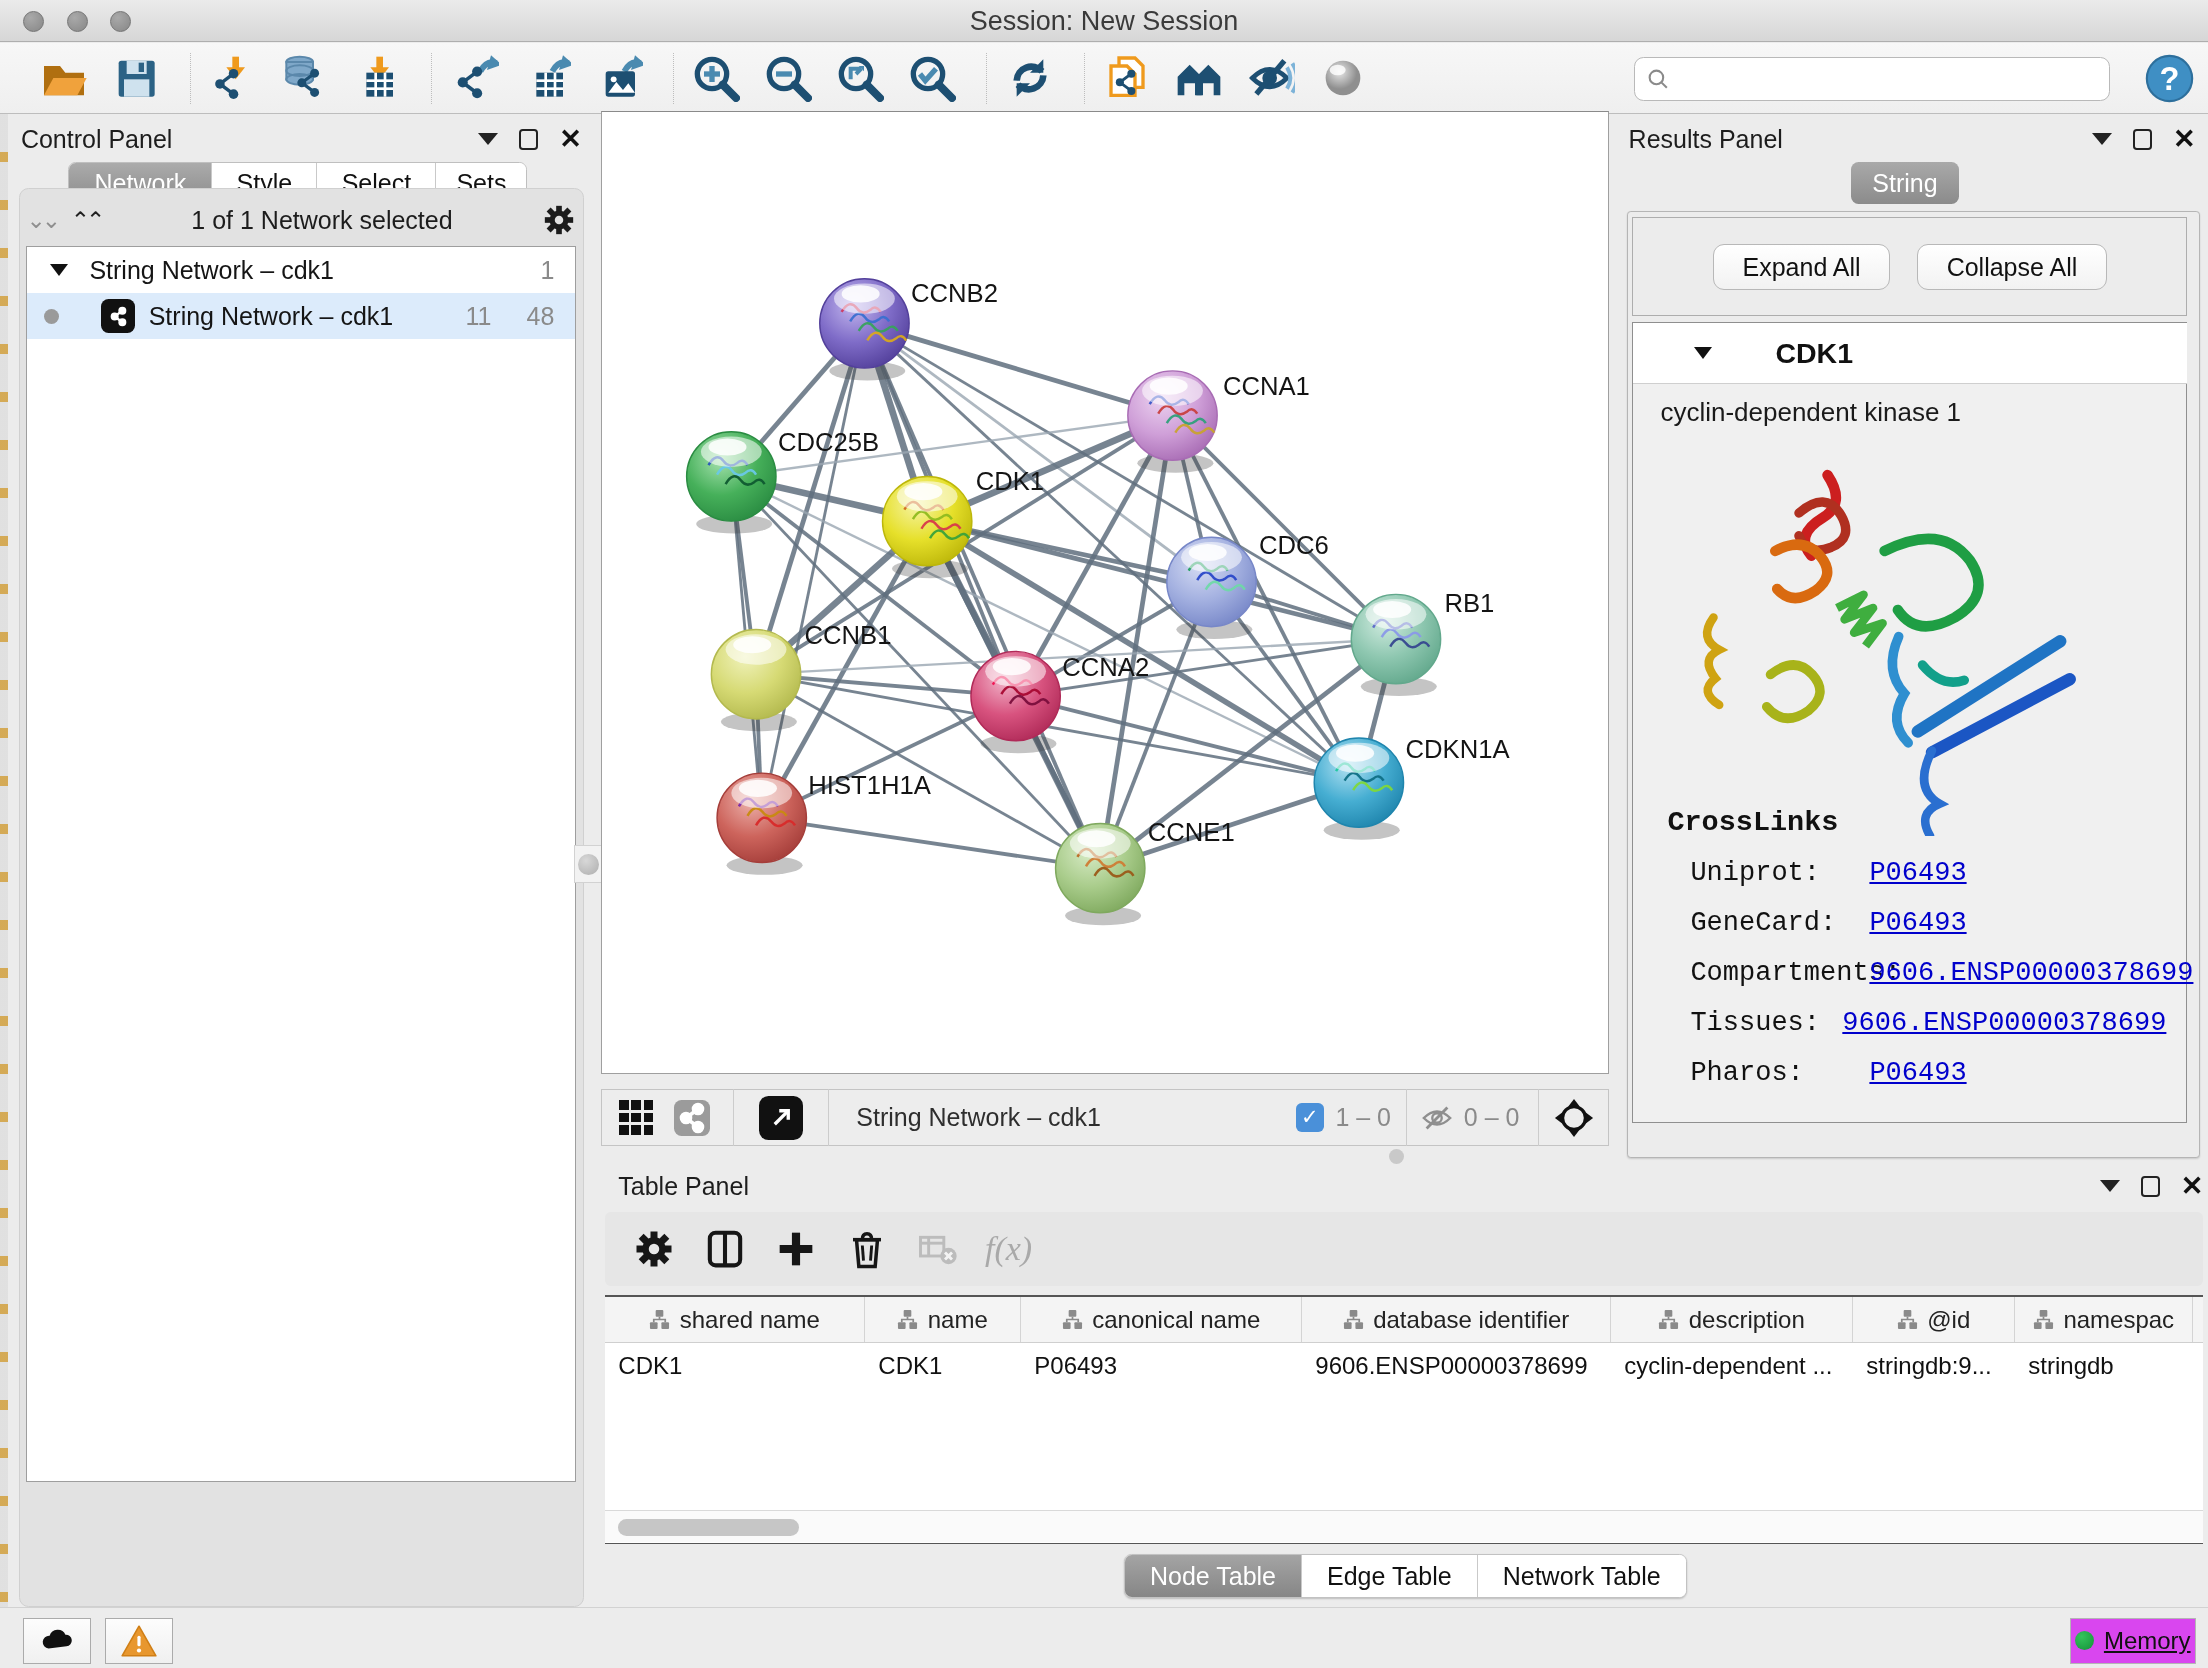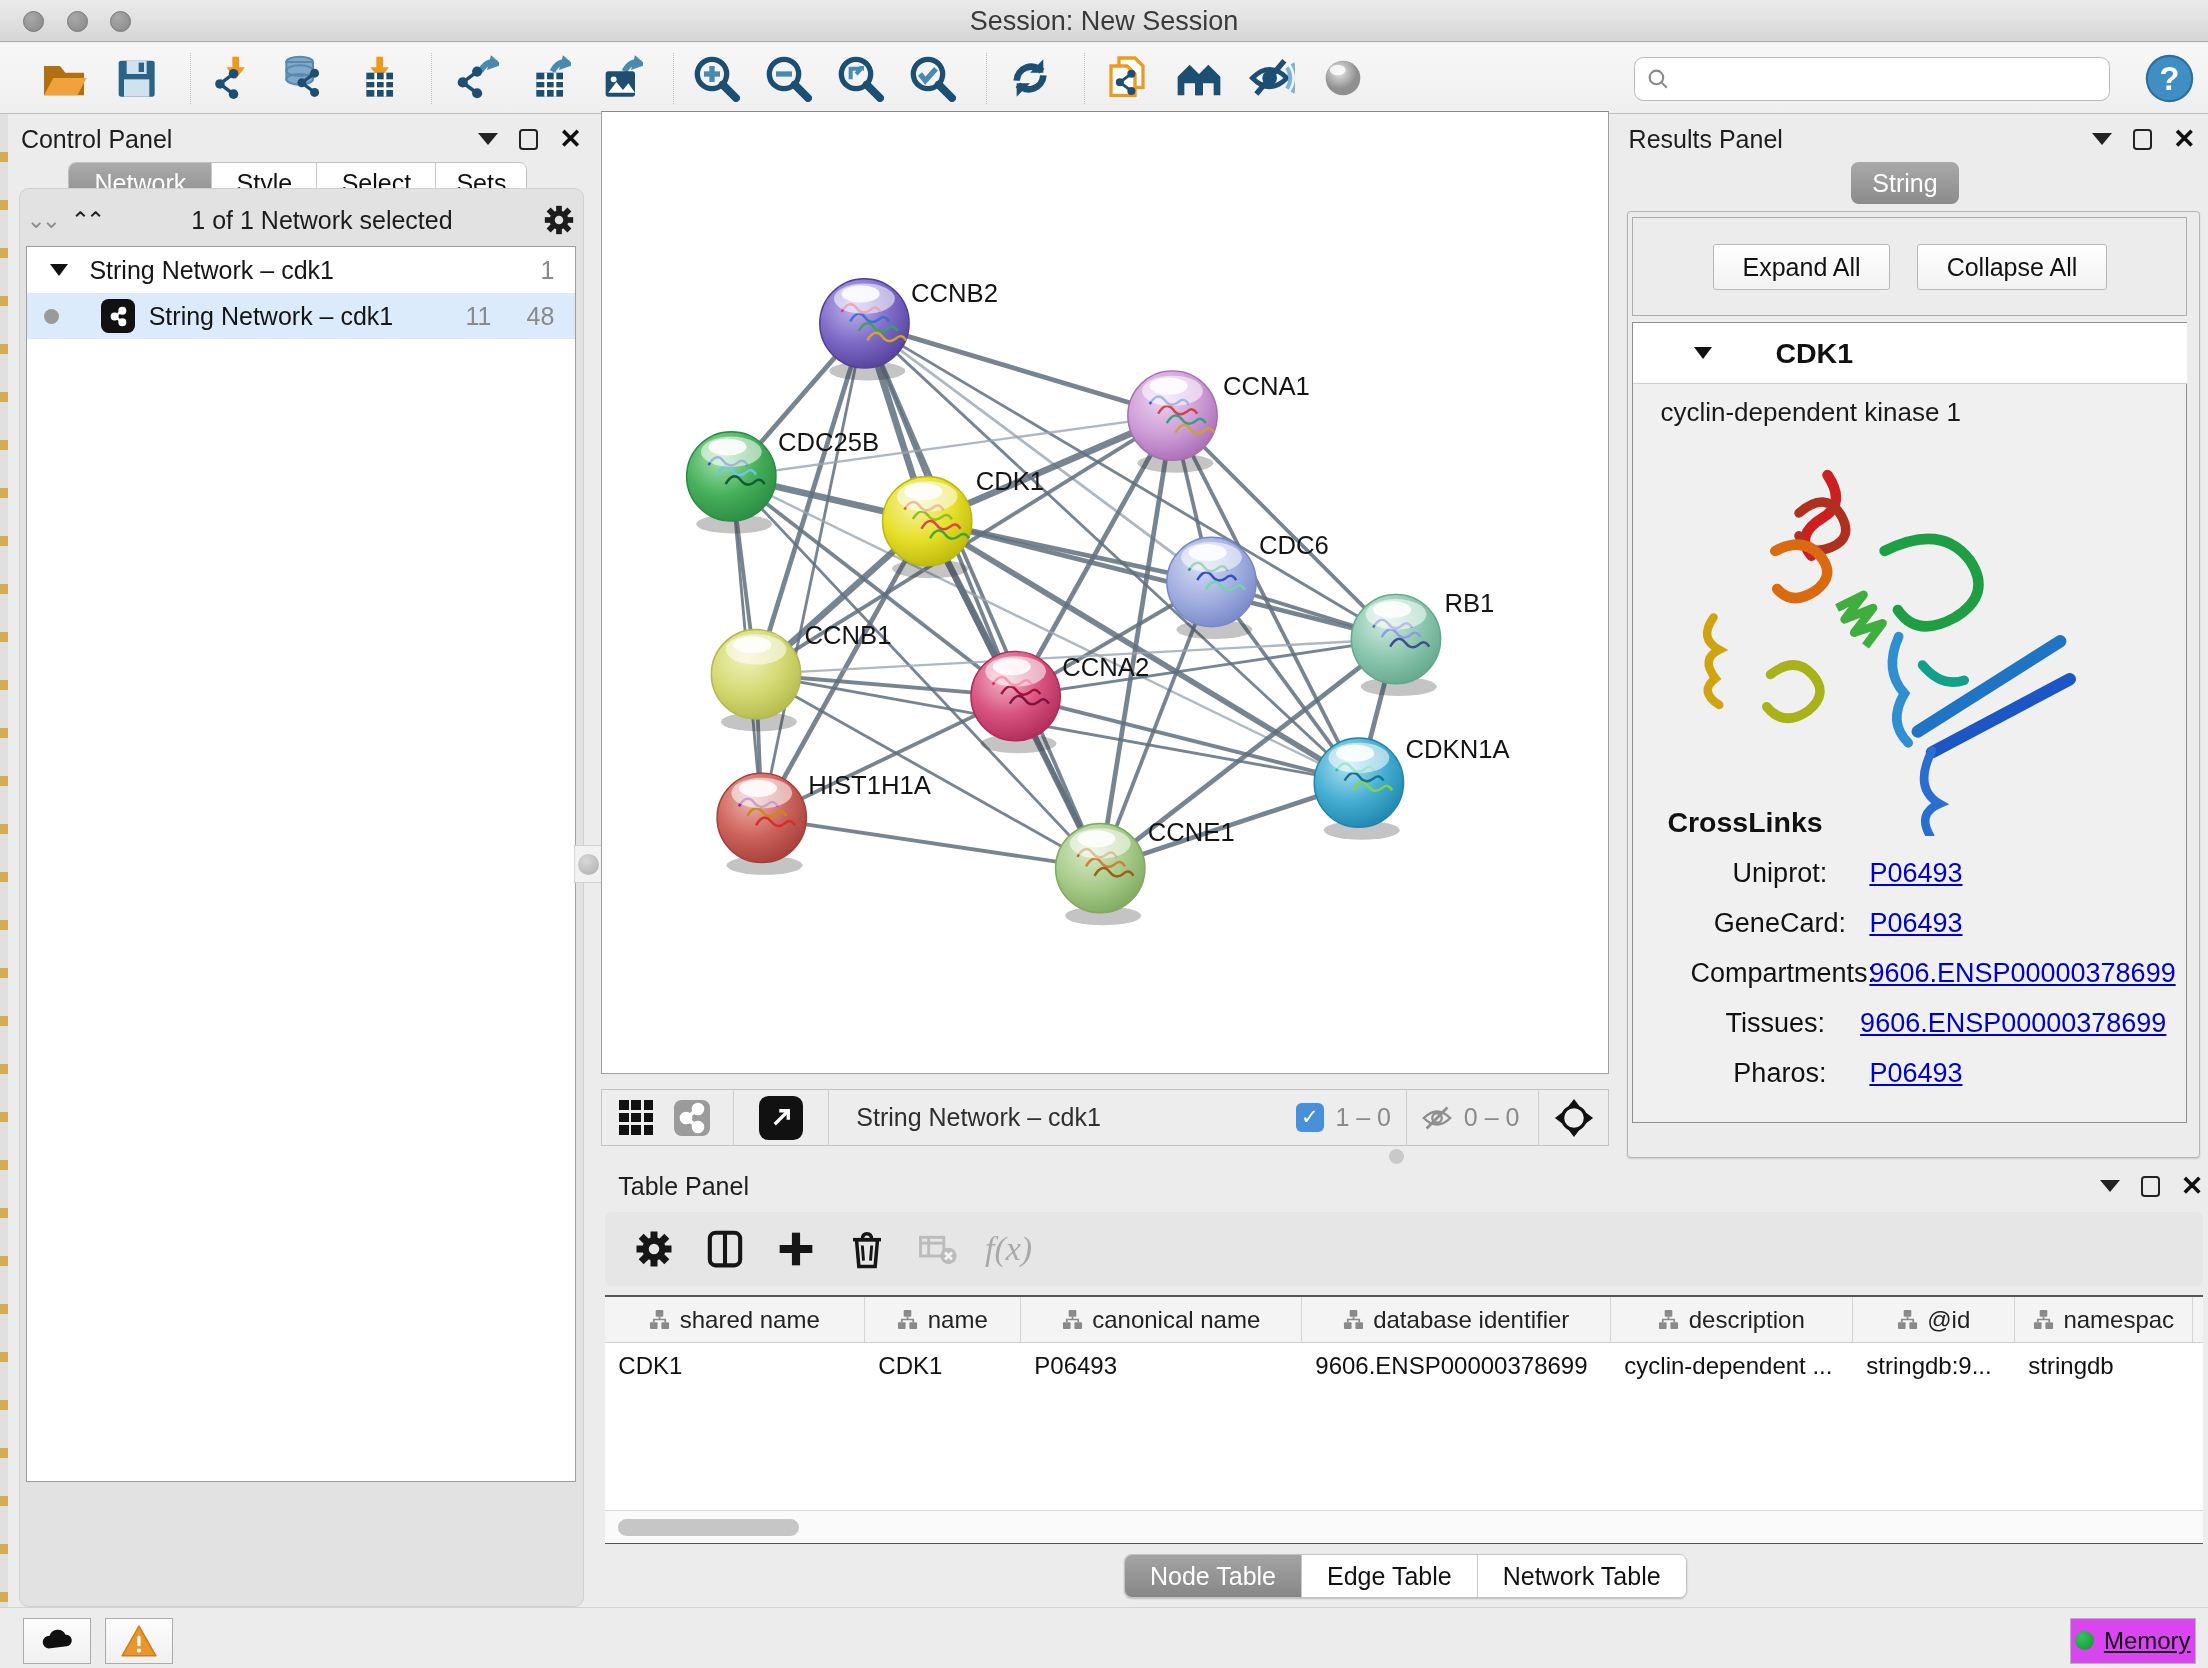--- a/index.html
+++ b/index.html
@@ -1,19 +1,19 @@
 <!DOCTYPE html>
 <html style="font-size:15px"><head>
 <meta charset="utf-8">
 <style>
   * { margin:0; padding:0; box-sizing:border-box; }
   html,body { width:2208px; height:1668px; }
   body { font-family:"Liberation Sans", sans-serif; background:#ececec; position:relative; overflow:hidden; }
   .abs { position:absolute; }
-  .serif { font-family:Liberation Sans, sans-serif;text-align:center; }
+  .serif { font-family:Liberation Mono, monospace; }
 
   
   #titlebar { left:0; top:0; width:2208px; height:42px;
     background:linear-gradient(#ebebeb,#d6d6d6); border-bottom:1px solid #aeaeae; }
   .tlight { width:21px; height:21px; border-radius:50%; background:radial-gradient(circle at 35% 30%, #a9a9a9, #878787); border:1px solid #747474; position:absolute; top:10.5px; }
   #win-title { width:100%; text-align:center; line-height:42px; font-size:27px; color:#3a3a3a; }
 
   
   #toolbar { left:0; top:43px; width:2208px; height:71px; background:linear-gradient(#f7f7f7,#efefef);
     border-bottom:1px solid #bdbdbd; display:flex; align-items:center; padding-left:38px; }
@@ -69,21 +69,21 @@
   .grid-ico b { width:9.5px; height:9.5px; background:#111; }
   .share-gray { width:36px; height:36px; background:#9b9b9b; border-radius:7.6px; display:flex; align-items:center; justify-content:center; }
   #vb-export { width:44px; height:44px; background:#111; border-radius:9.5px; display:flex; align-items:center; justify-content:center; }
 
   
   #results-panel { left:1621px; top:120px; width:582px; height:1046px; }
   #rp-header { left:7.6px; top:0; width:567px; height:38px; display:flex; align-items:center; }
   #rp-tab { left:230px; top:42px; width:108px; height:42px; background:linear-gradient(#a9a9a9,#8b8b8b); border-radius:7.6px; color:#fff; font-size:25px; text-align:center; line-height:42px; }
   #rp-outer { left:5.7px; top:91px; width:573px; height:947px; background:#ececec; border:1px solid #b5b5b5; border-radius:3.8px; box-shadow:0 1px 1.9px rgba(0,0,0,.15); }
   #rp-expandbox { left:11.4px; top:97px; width:555px; height:99px; border:1px solid #adadad; background:#ececec; display:flex; align-items:center; justify-content:center; gap:27px; }
-  .rp-btn { height:46px; padding:0 28.5px; background:linear-gradient(#ffffff,#f2f2f2); border:1px solid #b8b8b8; border-radius:3px; font-size:25px; color:#111; line-height:44px; }
+  .rp-btn { height:46px; padding:0 28.5px; background:linear-gradient(#ffffff,#f2f2f2); border:1px solid #b8b8b8; border-radius:11px; font-size:25px; color:#111; line-height:44px; }
   #rp-cdkbox { left:11.4px; top:202px; width:555px; height:801px; border:1px solid #8f8f8f; background:#f0f0f0; }
   #rp-cdkhead { left:0; top:0; width:554px; height:61px; background:#fff; border-bottom:1px solid #cfcfcf; display:flex; align-items:center; }
   #rp-gene { font-size:28.5px; font-weight:bold; color:#111; }
   #rp-desc { font-size:26px; color:#1a1a1a; }
   .cl-row { display:flex; height:50px; align-items:center; }
   .cl-label { width:179px; font-size:27px; color:#111; }
   .cl-link { font-size:27px; color:#0000cc; text-decoration:underline; }
   #cl-head { font-size:28.5px; font-weight:bold; color:#111; }
 
   

